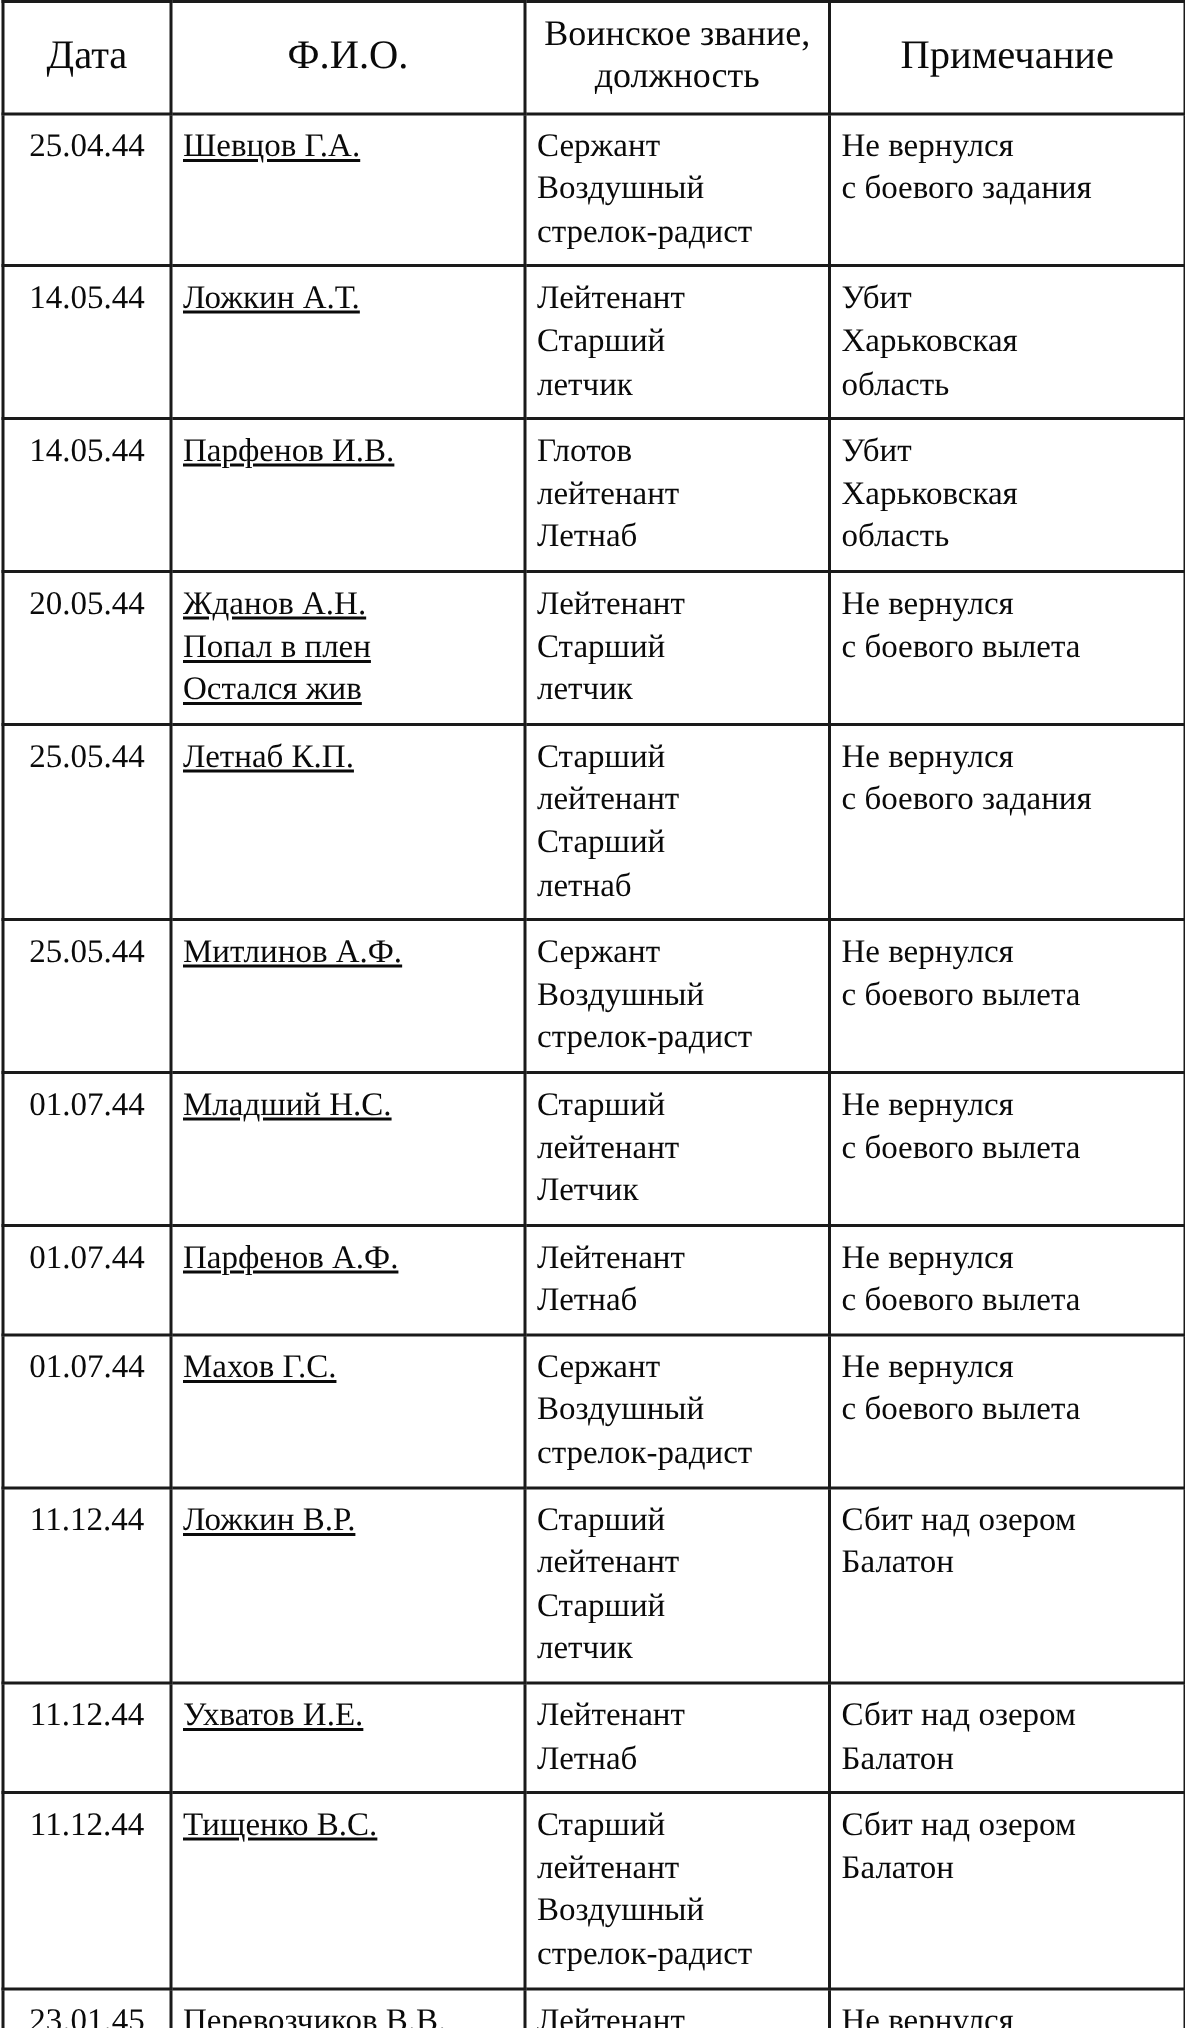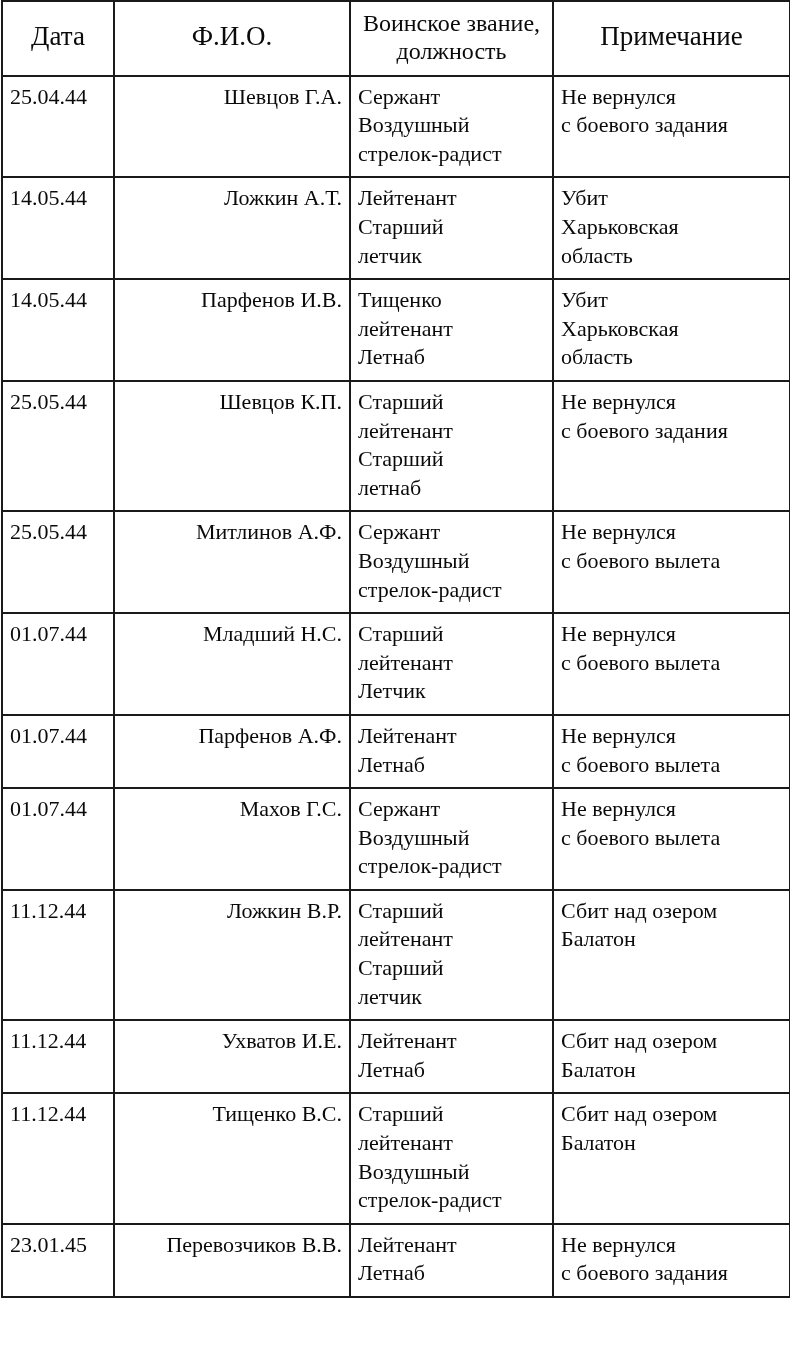--- a/index.html
+++ b/index.html
@@ -47,22 +47,22 @@
     line-height: 1.18;
     padding: 7px 6px 9px 6px;
     height: 44px;
   }
   #losses-table thead th.hdr-rank {
     font-size: 24px;
   }
 
   .cell-line { display: block; white-space: nowrap; }
 
-  td.c-date { text-align: left; white-space: nowrap; padding-left: 8px; padding-right: 4px; }
-  td.c-name { text-align: right; padding-left: 11px; }
+  td.c-date { text-align: center; white-space: nowrap; padding-left: 8px; padding-right: 4px; }
+  td.c-name { text-align: left; padding-left: 11px; text-decoration: underline; }
   td.c-rank { text-align: left; padding-left: 10px; }
   td.c-note { text-align: left; padding-left: 10px; margin-left: 32px; }
 
   
   tr[data-rowh="96"]  td { height: 80px; }
   tr[data-rowh="90"]  td { height: 74px; }
   tr[data-rowh="120"] td { height: 104px; }
   tr[data-rowh="64"]  td { height: 48px; }
 </style>
 </head>
@@ -117,34 +117,51 @@
           <span class="cell-line">Харьковская</span>
           <span class="cell-line">область</span>
         </td>
       </tr>
       <tr data-rowh="90">
         <td class="c-date">14.05.44</td>
         <td class="c-name">
           <span class="cell-line">Парфенов И.В.</span>
         </td>
         <td class="c-rank">
-          <span class="cell-line">Тищенко</span>
+          <span class="cell-line">Глотов</span>
           <span class="cell-line">лейтенант</span>
           <span class="cell-line">Летнаб</span>
         </td>
         <td class="c-note">
           <span class="cell-line">Убит</span>
           <span class="cell-line">Харьковская</span>
           <span class="cell-line">область</span>
         </td>
       </tr>
+      <tr data-rowh="90">
+        <td class="c-date">20.05.44</td>
+        <td class="c-name">
+          <span class="cell-line">Жданов А.Н.</span>
+          <span class="cell-line">Попал в плен</span>
+          <span class="cell-line">Остался жив</span>
+        </td>
+        <td class="c-rank">
+          <span class="cell-line">Лейтенант</span>
+          <span class="cell-line">Старший</span>
+          <span class="cell-line">летчик</span>
+        </td>
+        <td class="c-note">
+          <span class="cell-line">Не вернулся</span>
+          <span class="cell-line">с боевого вылета</span>
+        </td>
+      </tr>
       <tr data-rowh="120">
         <td class="c-date">25.05.44</td>
         <td class="c-name">
-          <span class="cell-line">Шевцов К.П.</span>
+          <span class="cell-line">Летнаб К.П.</span>
         </td>
         <td class="c-rank">
           <span class="cell-line">Старший</span>
           <span class="cell-line">лейтенант</span>
           <span class="cell-line">Старший</span>
           <span class="cell-line">летнаб</span>
         </td>
         <td class="c-note">
           <span class="cell-line">Не вернулся</span>
           <span class="cell-line">с боевого задания</span>

